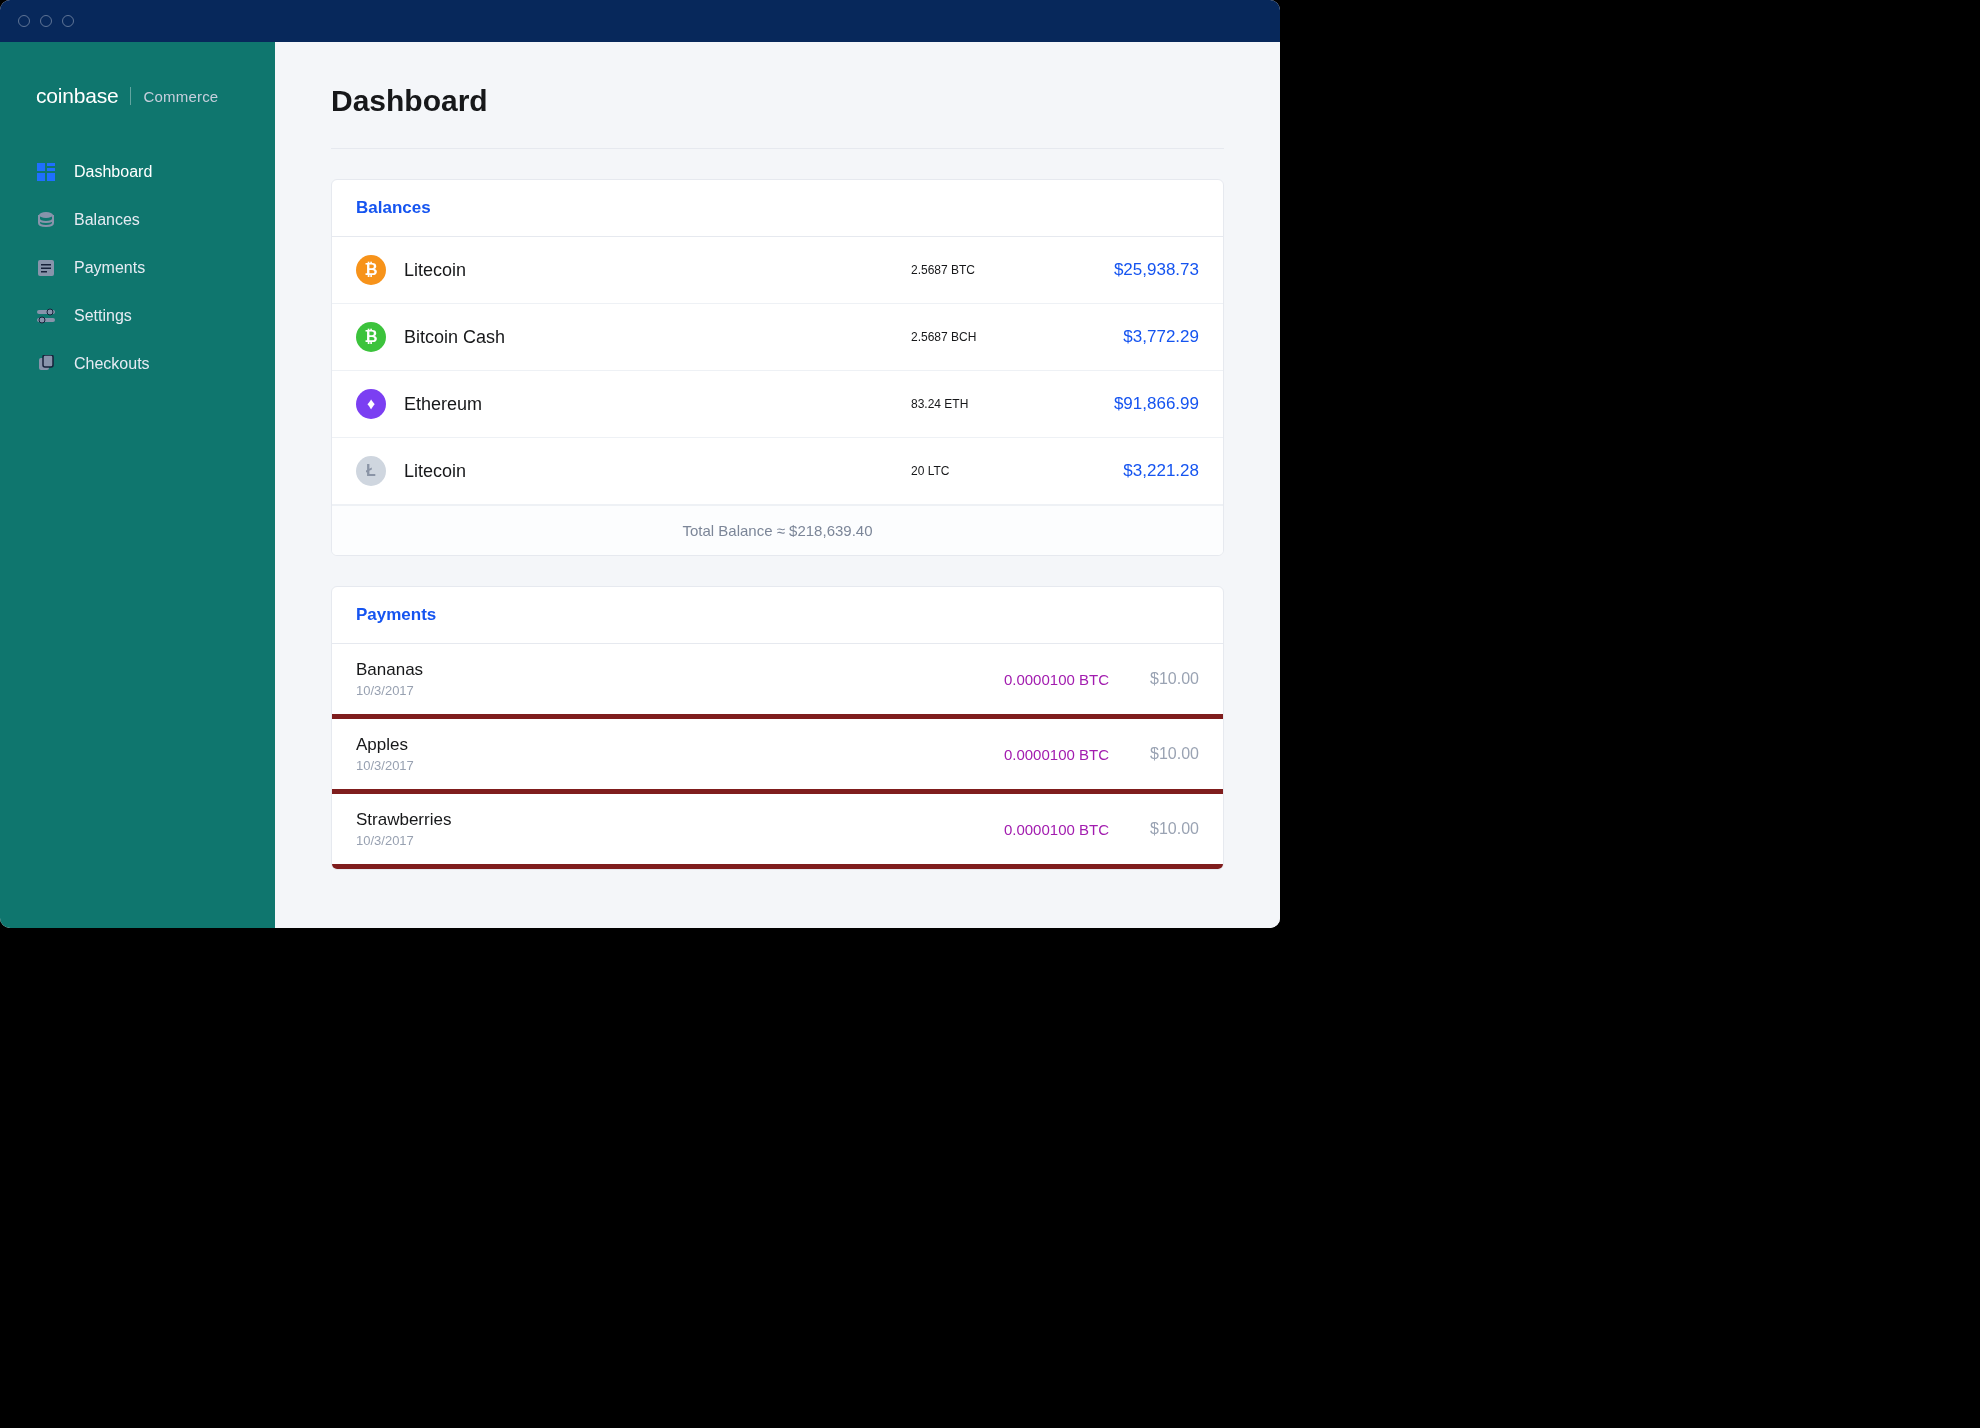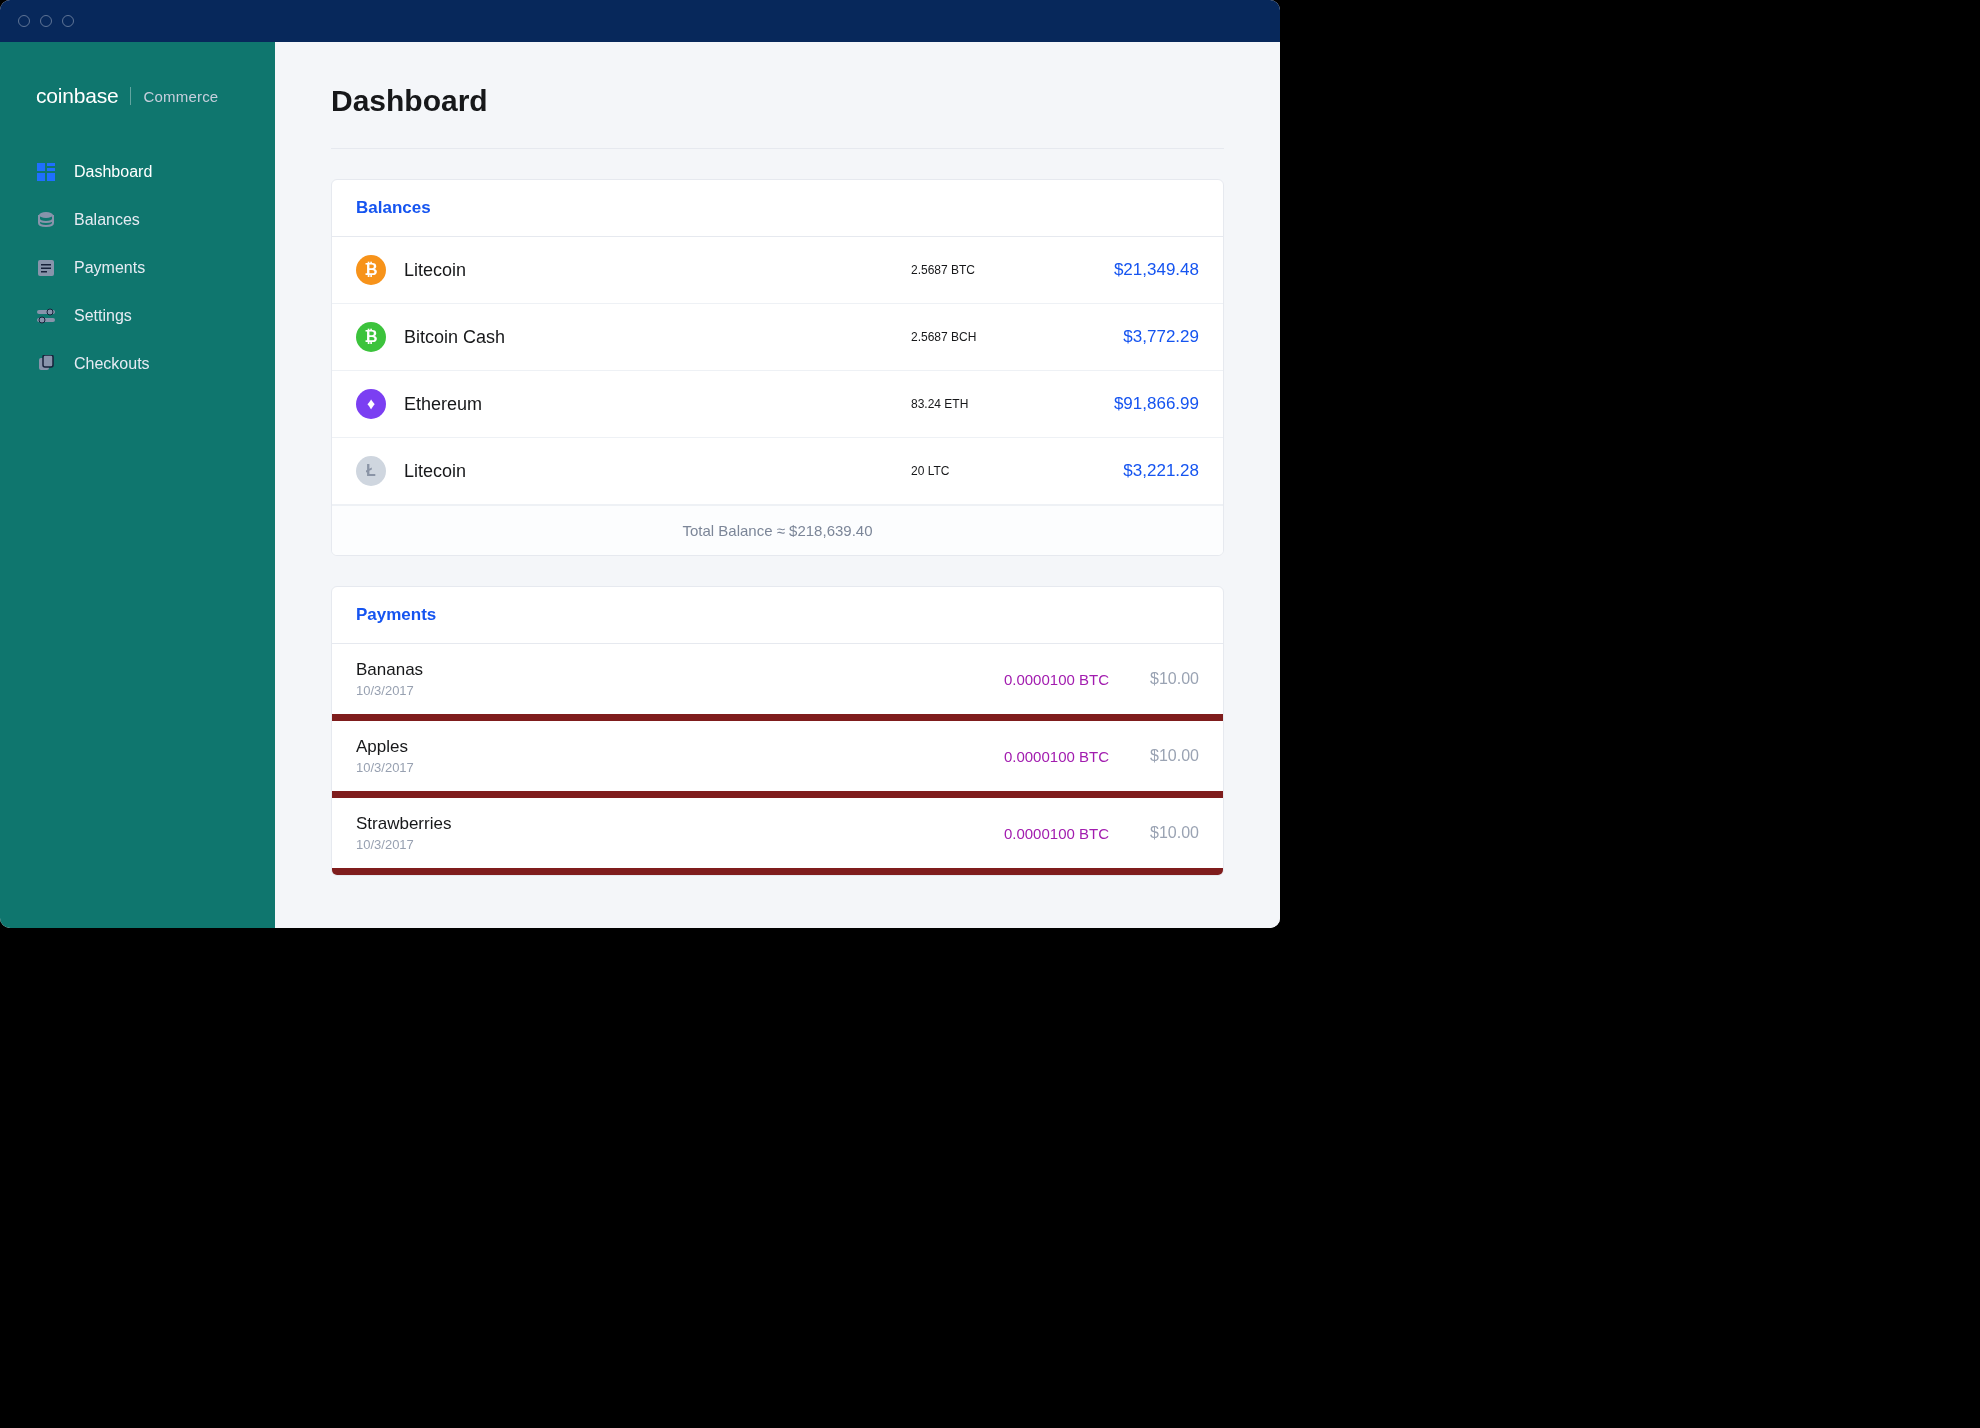--- a/index.html
+++ b/index.html
@@ -119,21 +119,21 @@
   padding: 16px 24px;
   text-align: center;
   font-size: 15px;
   color: #7c8698;
   border-top: 1px solid #eef1f5;
   background: #fcfdfe;
 }
 .pay-row {
   display: flex; align-items: center;
   padding: 16px 24px;
-  border-bottom: 7px solid #7f1d1d;
+  border-bottom: 5px solid #7f1d1d;
 }
 .pay-left { flex: 1; }
 .pay-item { font-size: 17px; color: #17181a; }
 .pay-date { font-size: 13px; color: #98a1b1; margin-top: 3px; }
 .pay-amt { font-size: 15px; color: #a21caf; min-width: 170px; text-align: right; }
 .pay-usd { font-size: 16px; color: #9aa3b3; min-width: 90px; text-align: right; }
 </style>
 </head>
 <body>
 
@@ -219,21 +219,21 @@
 
       <section class="card">
         <div class="card-head">Balances</div>
 
         <div class="balance-row">
           <span class="coin-icon" style="background:#f7931a">
               <span>₿</span>
             </span>
           <span class="coin-name">Litecoin</span>
           <span class="coin-amt">2.5687 BTC</span>
-          <span class="coin-usd">$21,349.48</span>
+          <span class="coin-usd">$25,938.73</span>
         </div>
 
         <div class="balance-row">
           <span class="coin-icon" style="background:#3cc33c">
               <span>₿</span>
             </span>
           <span class="coin-name">Bitcoin Cash</span>
           <span class="coin-amt">2.5687 BCH</span>
           <span class="coin-usd">$3,772.29</span>
         </div>

